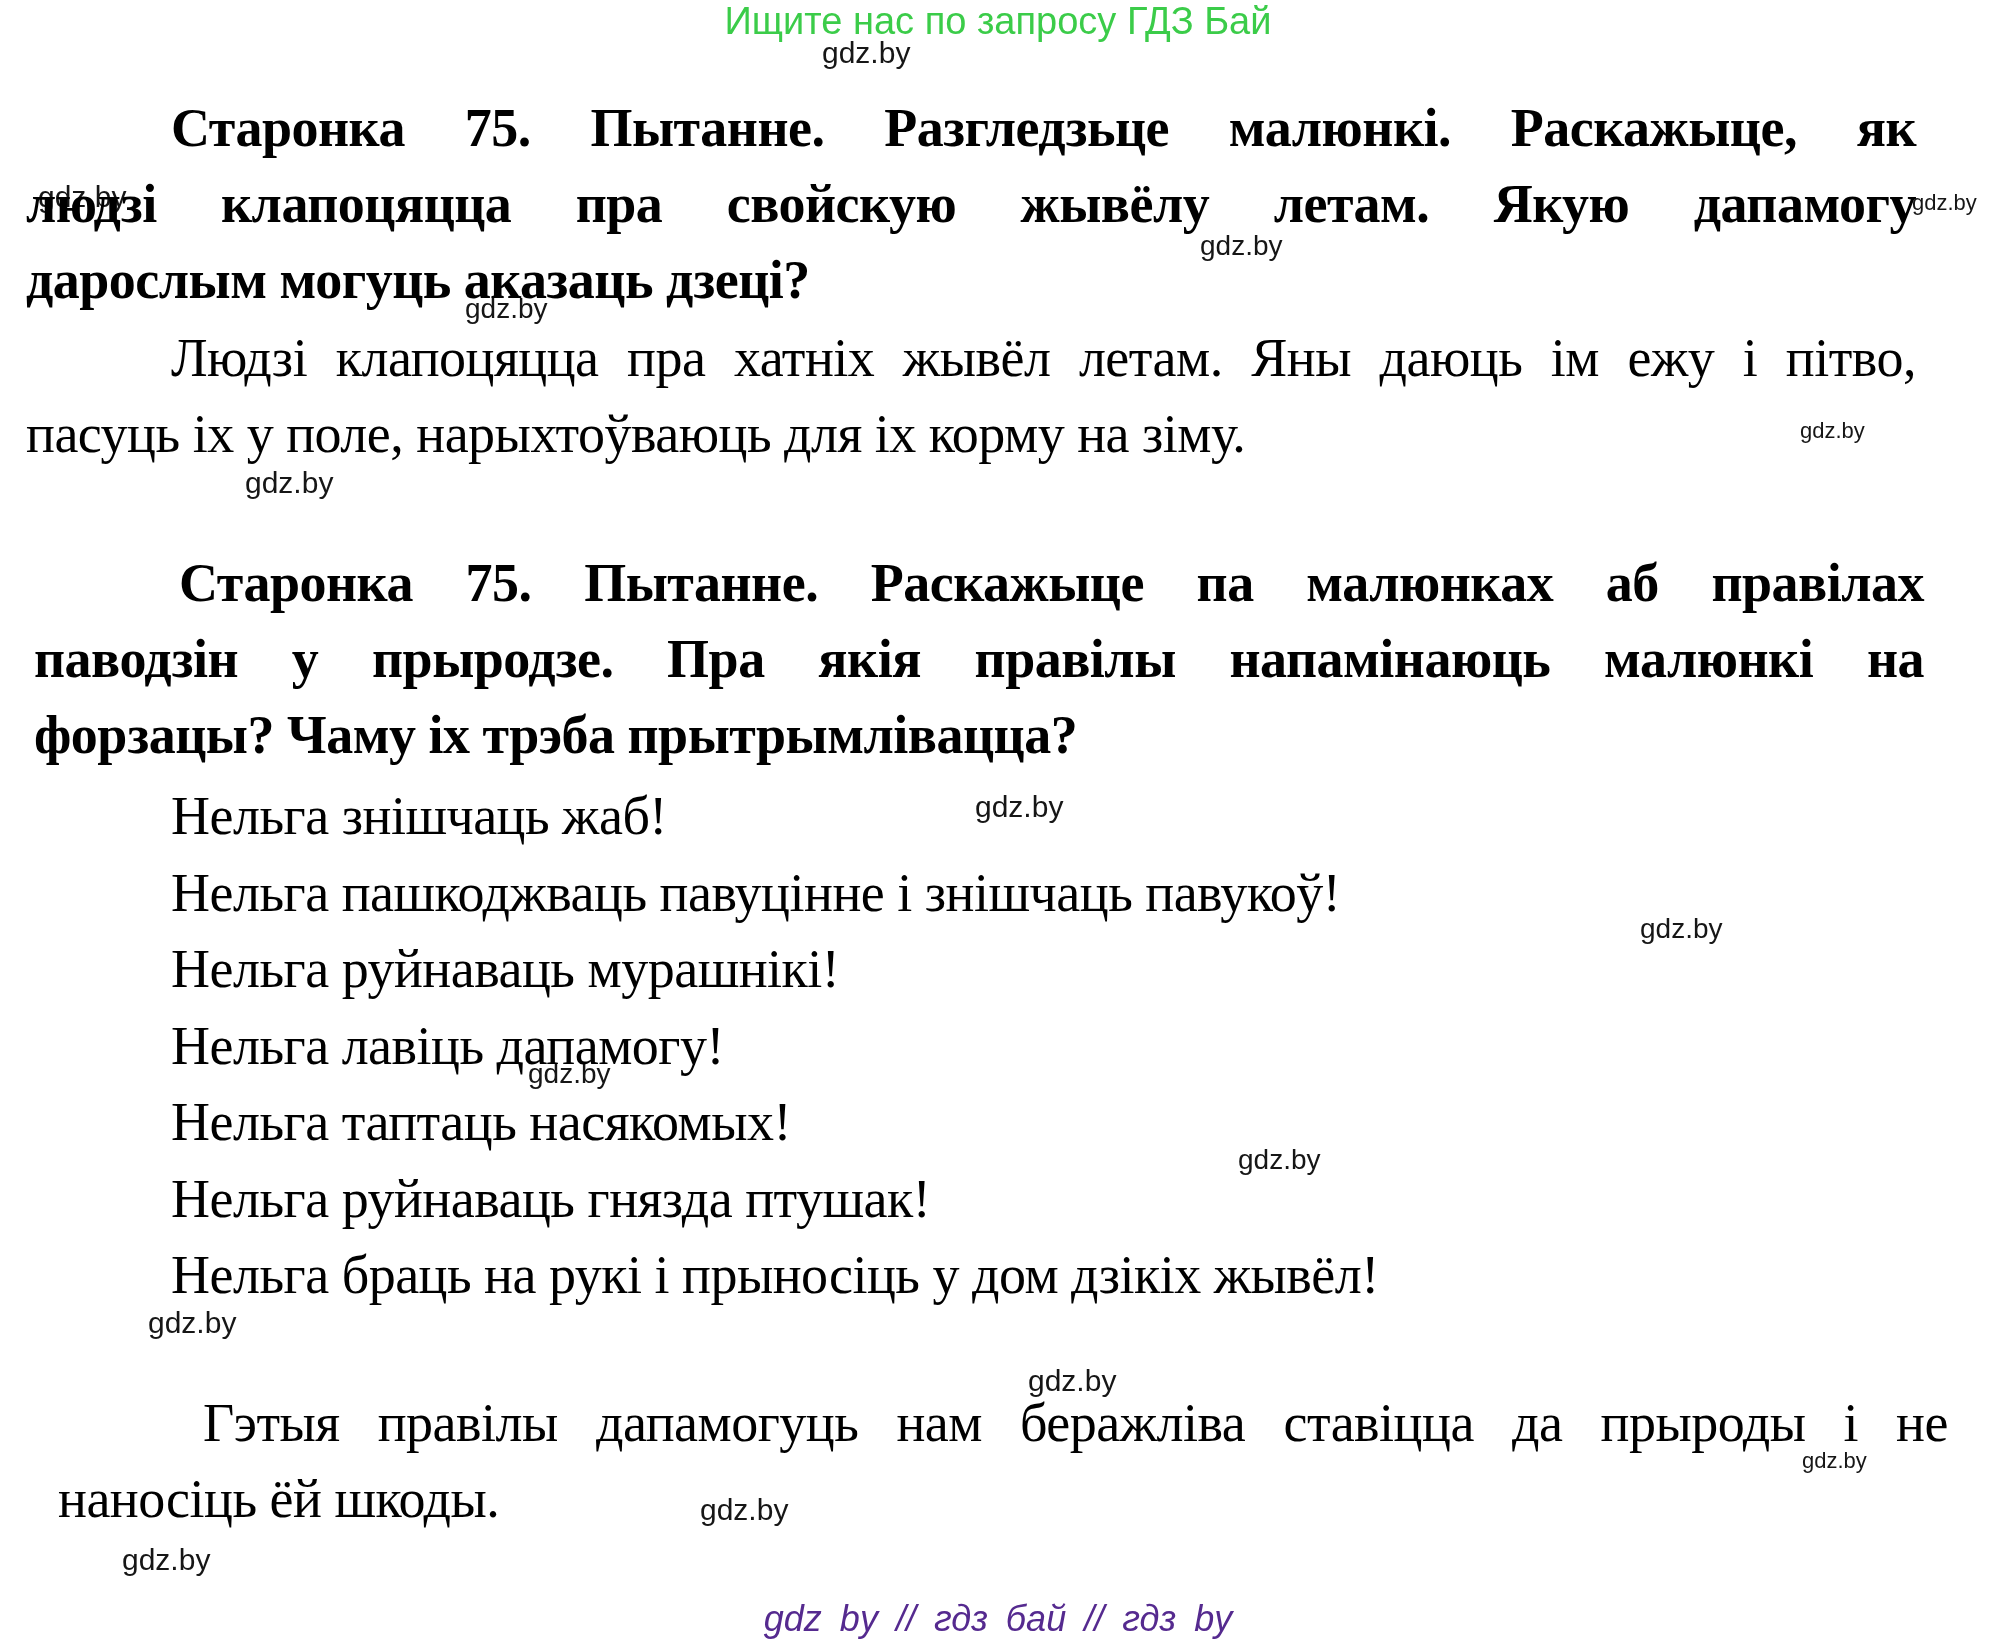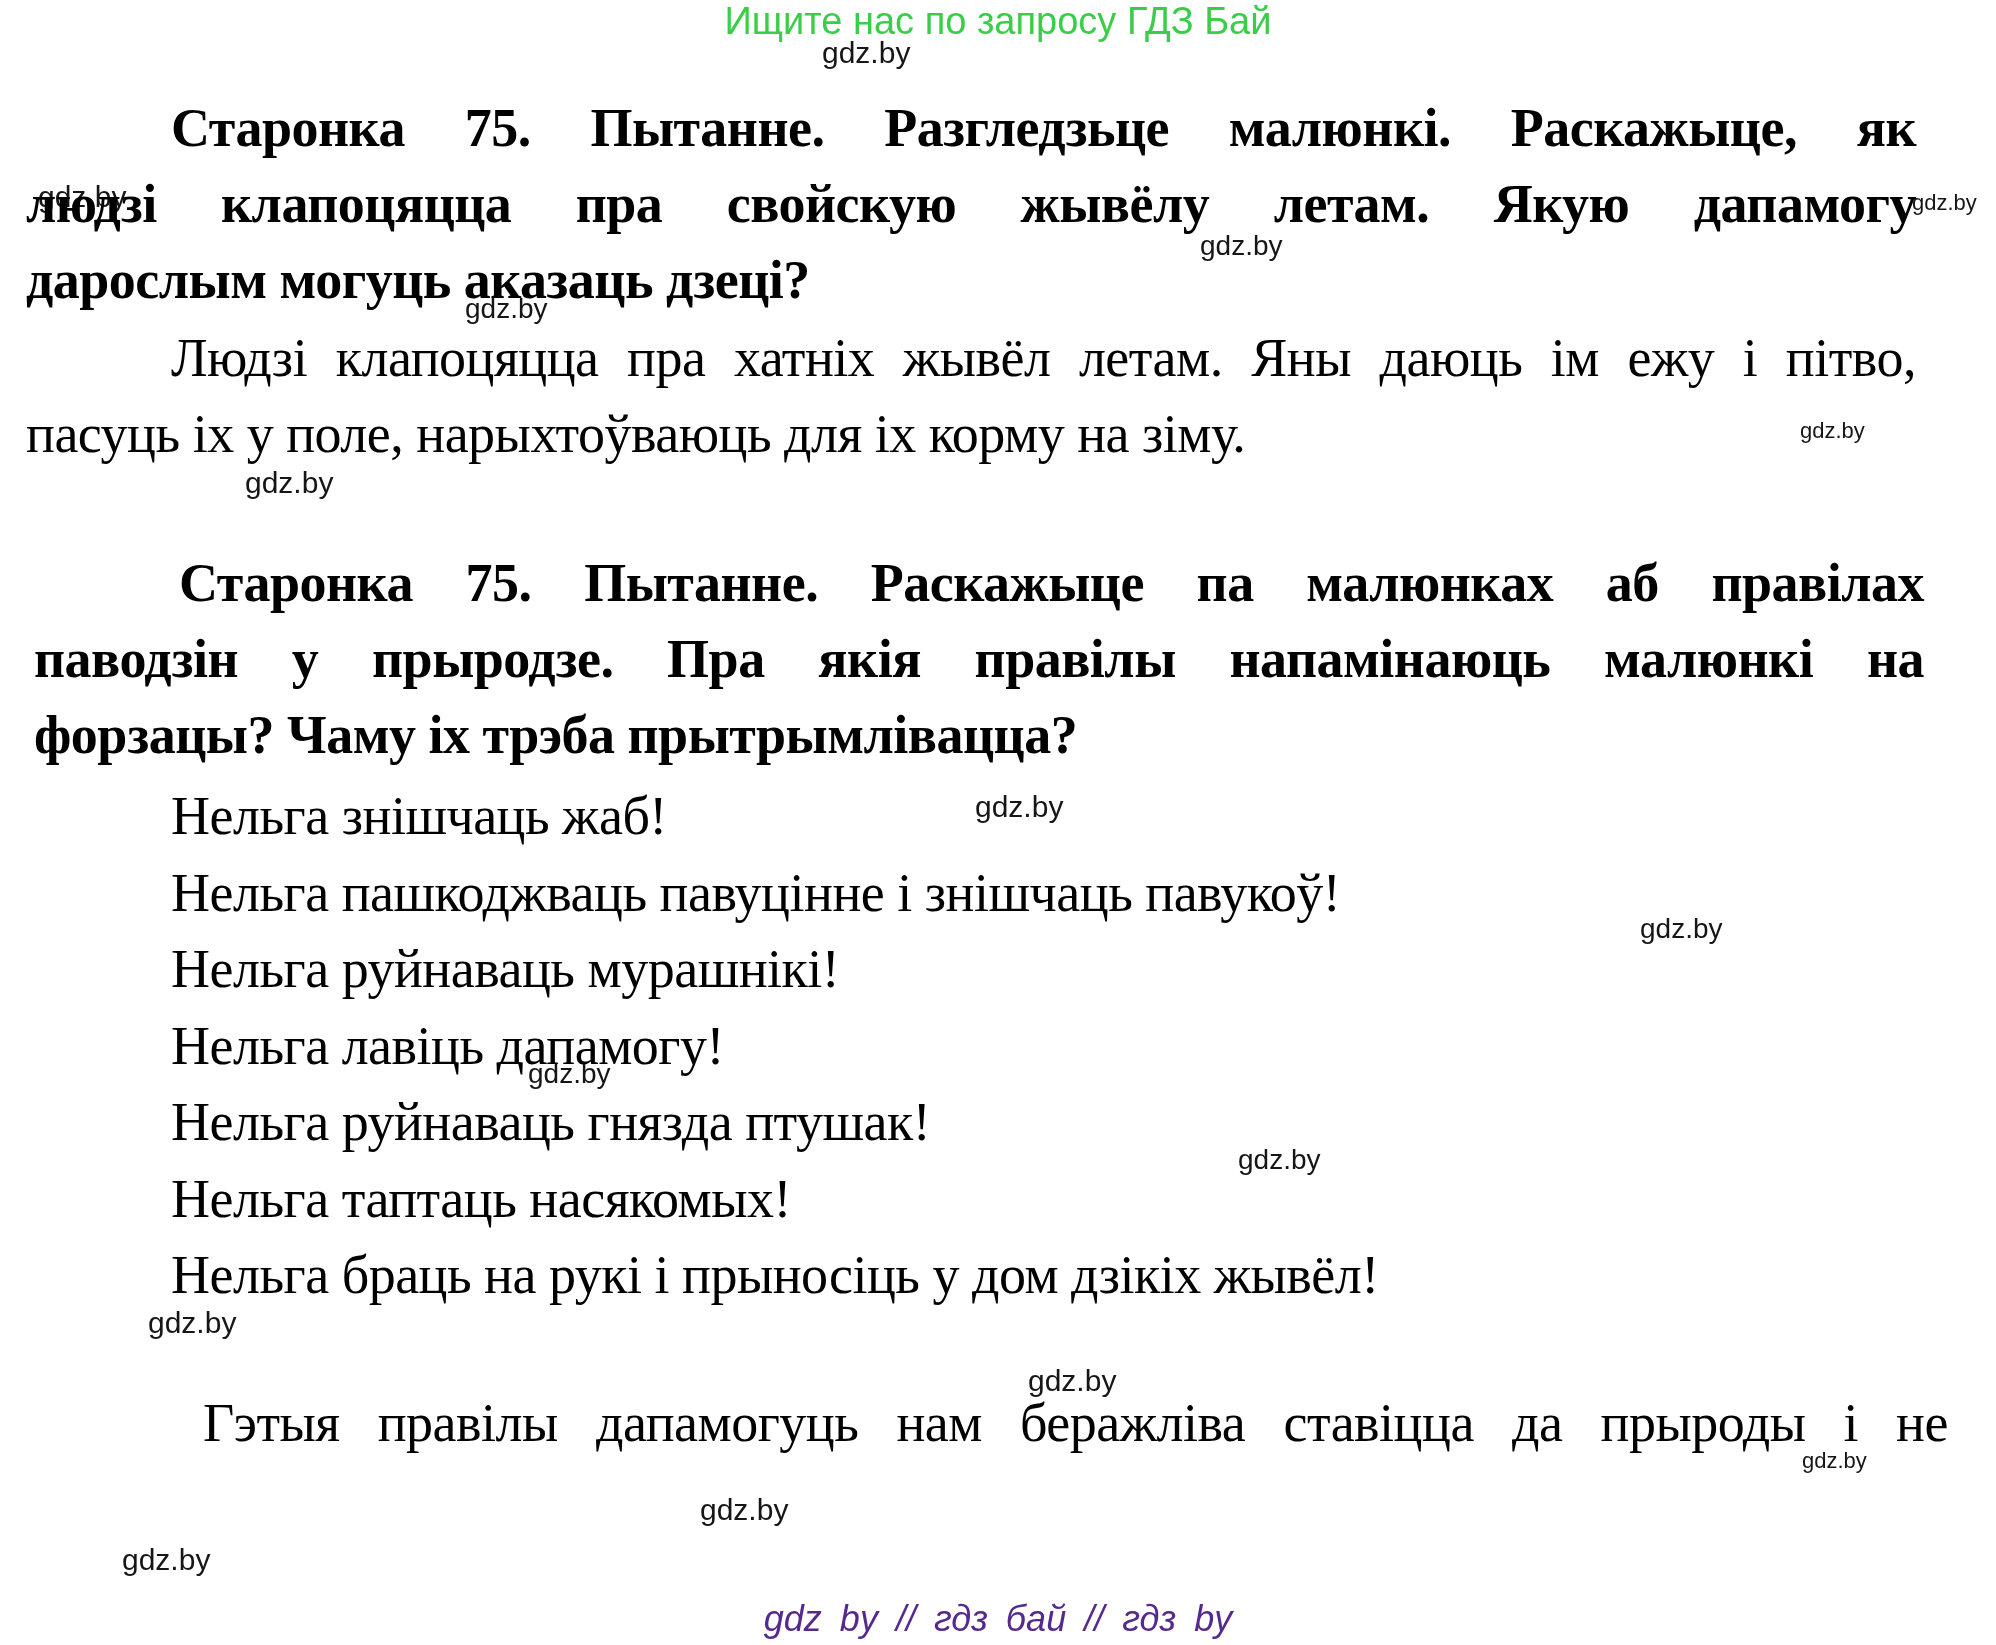--- a/index.html
+++ b/index.html
@@ -89,24 +89,25 @@
     <div class="line just indent">Старонка 75. Пытанне. Раскажыце па малюнках аб правілах</div>
     <div class="line just">паводзін у прыродзе. Пра якія правілы напамінаюць малюнкі на</div>
     <div class="line">форзацы? Чаму іх трэба прытрымлівацца?</div>
   </div>
 
   <div class="abs txtblock rules" style="top:778px;">
     <div class="line indent">Нельга знішчаць жаб!</div>
     <div class="line indent">Нельга пашкоджваць павуцінне і знішчаць павукоў!</div>
     <div class="line indent">Нельга руйнаваць мурашнікі!</div>
     <div class="line indent">Нельга лавіць дапамогу!</div>
+    <div class="line indent">Нельга таптаць насякомых!</div>
     <div class="line indent">Нельга руйнаваць гнязда птушак!</div>
-    <div class="line indent">Нельга таптаць насякомых!</div>
     <div class="line indent">Нельга браць на рукі і прыносіць у дом дзікіх жывёл!</div>
   </div>
 
   <div class="abs txtblock" style="top:1385px;margin-left:32px;">
     <div class="line just indent">Гэтыя правілы дапамогуць нам беражліва ставіцца да прыроды і не</div>
+    <div class="line">наносіць ёй шкоды.</div>
   </div>
 
   <div class="abs footer" style="color:#552a8f;font-style:italic;">gdz by  //  гдз бай  //  гдз by</div>
 
 </div>
 
 </body></html>

